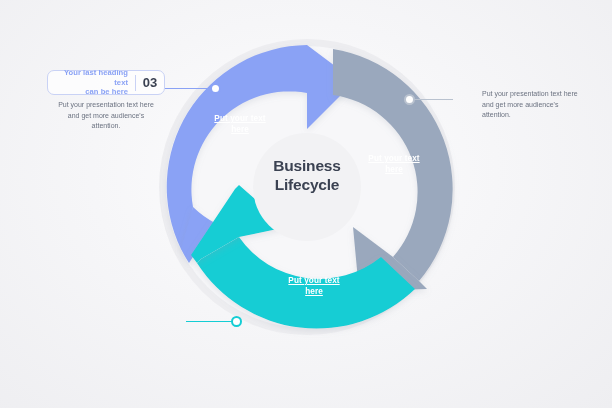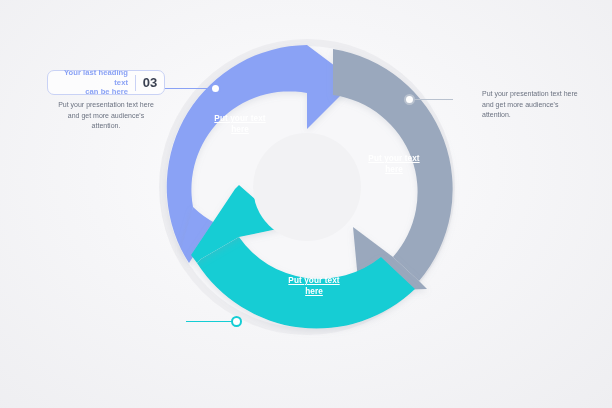--- a/index.html
+++ b/index.html
@@ -227,20 +227,24 @@
     <div class="seg-text gray">
       <span>Put your text</span><br>
       <span>here</span>
     </div>
 
     <div class="seg-text teal">
       <span>Put your text</span><br>
       <span>here</span>
     </div>
 
+    <div class="center-title">
+      <span>Business</span><br>
+      <span>Lifecycle</span>
+    </div>
   </div>
 
   <div class="conn-line" style="left:165px; top:88px; width:50px; background:#8aa2f5;"></div>
   <div class="conn-dot" style="left:210px; top:83px; border:2.5px solid #8aa2f5;"></div>
 
   <div class="conn-line" style="left:411px; top:99px; width:42px; background:#b9c2cf;"></div>
   <div class="conn-dot" style="left:404px; top:94px; border:2.5px solid #b9c2cf;"></div>
 
   <div class="conn-line" style="left:186px; top:321px; width:50px; background:#14cdd4;"></div>
   <div class="conn-dot" style="left:231px; top:316px; border:2.5px solid #14cdd4;"></div>

